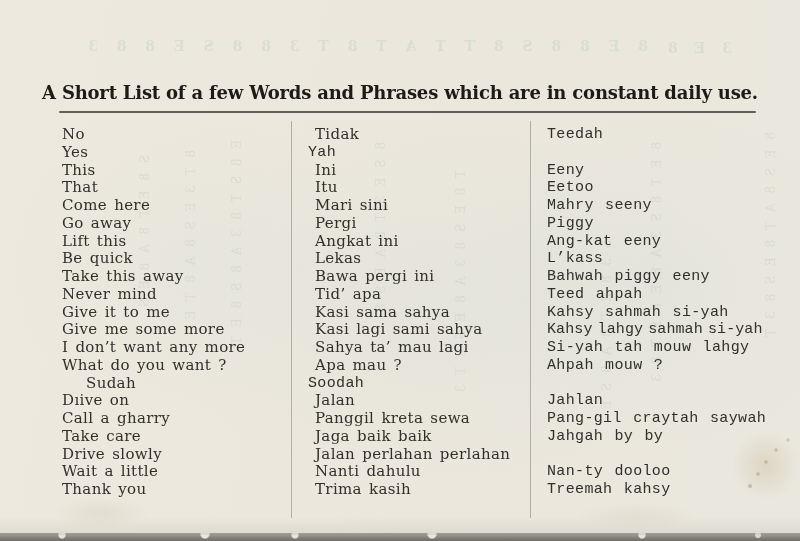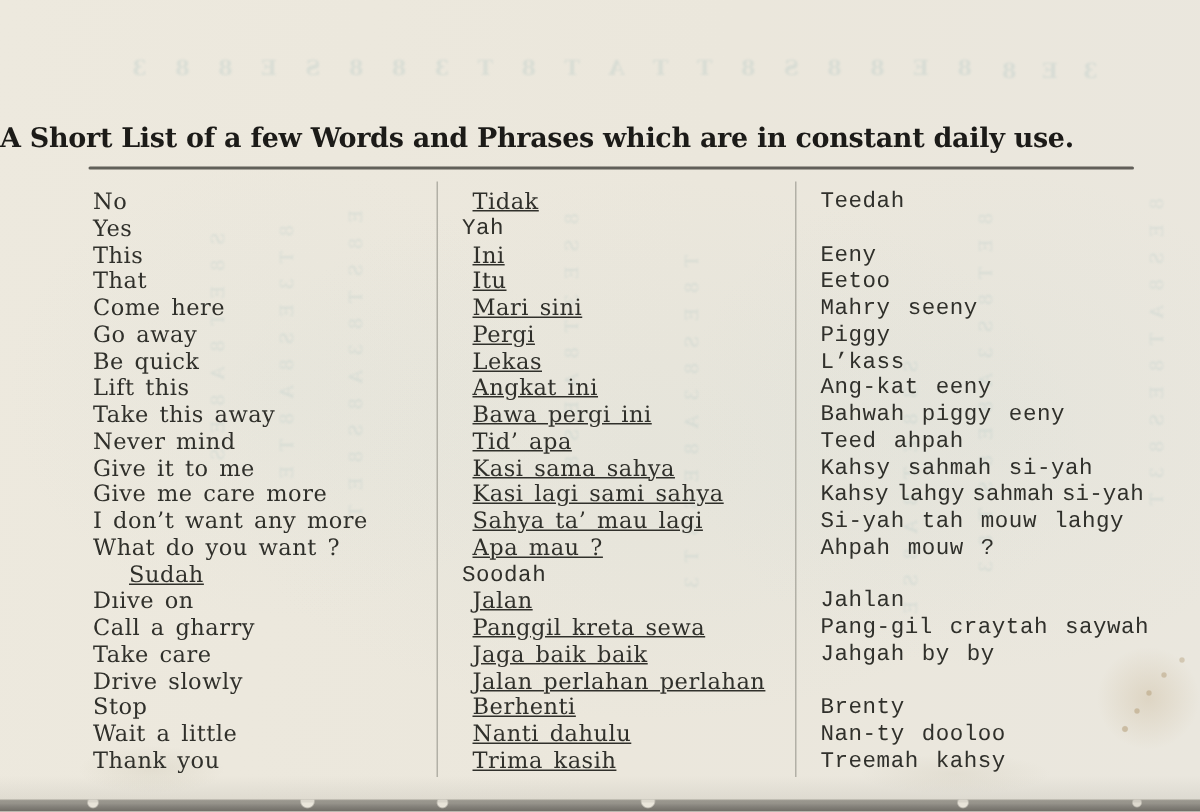--- a/index.html
+++ b/index.html
@@ -19,21 +19,21 @@
   }
   .card::after{ 
     content:"";position:absolute;left:0;right:0;bottom:6px;height:18px;
     background:linear-gradient(rgba(90,88,80,0), rgba(90,88,80,0.10));
     pointer-events:none;
   }
 
   
   .title{
     position:absolute;top:82px;left:0;width:800px;margin:0;
-    white-space:nowrap;
+    text-align:center;white-space:nowrap;
     font-size:18px;font-weight:bold;letter-spacing:-0.2px;
     color:#1c1b18;
   }
   .rule{
     position:absolute;top:111px;left:59px;width:697px;height:2px;
     background:#55544d;border-radius:1px;opacity:.92;
   }
 
   
   .vdiv{
@@ -42,21 +42,21 @@
   }
   .vdiv1{left:291px;}
   .vdiv2{left:530px;}
   .table{
     position:absolute;top:126px;left:62px;width:738px;
     font-size:15px;line-height:17.75px;color:#30302b;
     letter-spacing:0.35px;word-spacing:2px;
   }
   .row{display:grid;grid-template-columns:229px 239px 1fr;}
   .cell{white-space:nowrap;overflow:visible;}
-  .cell.my{padding-left:24px;text-decoration:underline;}
+  .cell.my{padding-left:24px;}
   .cell.ph{padding-left:17px;font-family:Liberation Mono, monospace;}
   .row:nth-of-type(12) .ph{word-spacing:-4px;letter-spacing:0.1px;} 
 
   
   .ghost{
     position:absolute;color:rgba(105,158,165,0.55);
     filter:blur(0.7px);opacity:.26;pointer-events:none;
     font-family:"DejaVu Serif","Liberation Serif",serif;
     white-space:nowrap;
   }
@@ -166,51 +166,51 @@
         <div class="cell ph">Mahry seeny</div>
       </div>
 
       <div class="row">
         <div class="cell en">Go away</div>
         <div class="cell my">Pergi</div>
         <div class="cell ph">Piggy</div>
       </div>
 
       <div class="row">
+        <div class="cell en">Lift this</div>
+        <div class="cell my">Angkat ini</div>
+        <div class="cell ph">Ang-kat eeny</div>
+      </div>
+
+      <div class="row">
         <div class="cell en">Be quick</div>
         <div class="cell my">Lekas</div>
         <div class="cell ph">L’kass</div>
       </div>
 
       <div class="row">
-        <div class="cell en">Lift this</div>
-        <div class="cell my">Angkat ini</div>
-        <div class="cell ph">Ang-kat eeny</div>
-      </div>
-
-      <div class="row">
         <div class="cell en">Take this away</div>
         <div class="cell my">Bawa pergi ini</div>
         <div class="cell ph">Bahwah piggy eeny</div>
       </div>
 
       <div class="row">
         <div class="cell en">Never mind</div>
         <div class="cell my">Tid’ apa</div>
         <div class="cell ph">Teed ahpah</div>
       </div>
 
       <div class="row">
         <div class="cell en">Give it to me</div>
         <div class="cell my">Kasi sama sahya</div>
         <div class="cell ph">Kahsy sahmah si-yah</div>
       </div>
 
       <div class="row">
-        <div class="cell en">Give me care more</div>
+        <div class="cell en">Give me some more</div>
         <div class="cell my">Kasi lagi sami sahya</div>
         <div class="cell ph">Kahsy lahgy sahmah si-yah</div>
       </div>
 
       <div class="row">
         <div class="cell en">I don’t want any more</div>
         <div class="cell my">Sahya ta’ mau lagi</div>
         <div class="cell ph">Si-yah tah mouw lahgy</div>
       </div>
 
@@ -241,25 +241,20 @@
         <div class="cell en">Take care</div>
         <div class="cell my">Jaga baik baik</div>
         <div class="cell ph">Jahgah by by</div>
       </div>
 
       <div class="row">
         <div class="cell en">Drive slowly</div>
         <div class="cell my">Jalan perlahan perlahan</div>
       </div>
 
-      <div class="row">
-        <div class="cell en">Stop</div>
-        <div class="cell my">Berhenti</div>
-        <div class="cell ph">Brenty</div>
-      </div>
 
       <div class="row">
         <div class="cell en">Wait a little</div>
         <div class="cell my">Nanti dahulu</div>
         <div class="cell ph">Nan-ty dooloo</div>
       </div>
 
       <div class="row">
         <div class="cell en">Thank you</div>
         <div class="cell my">Trima kasih</div>

